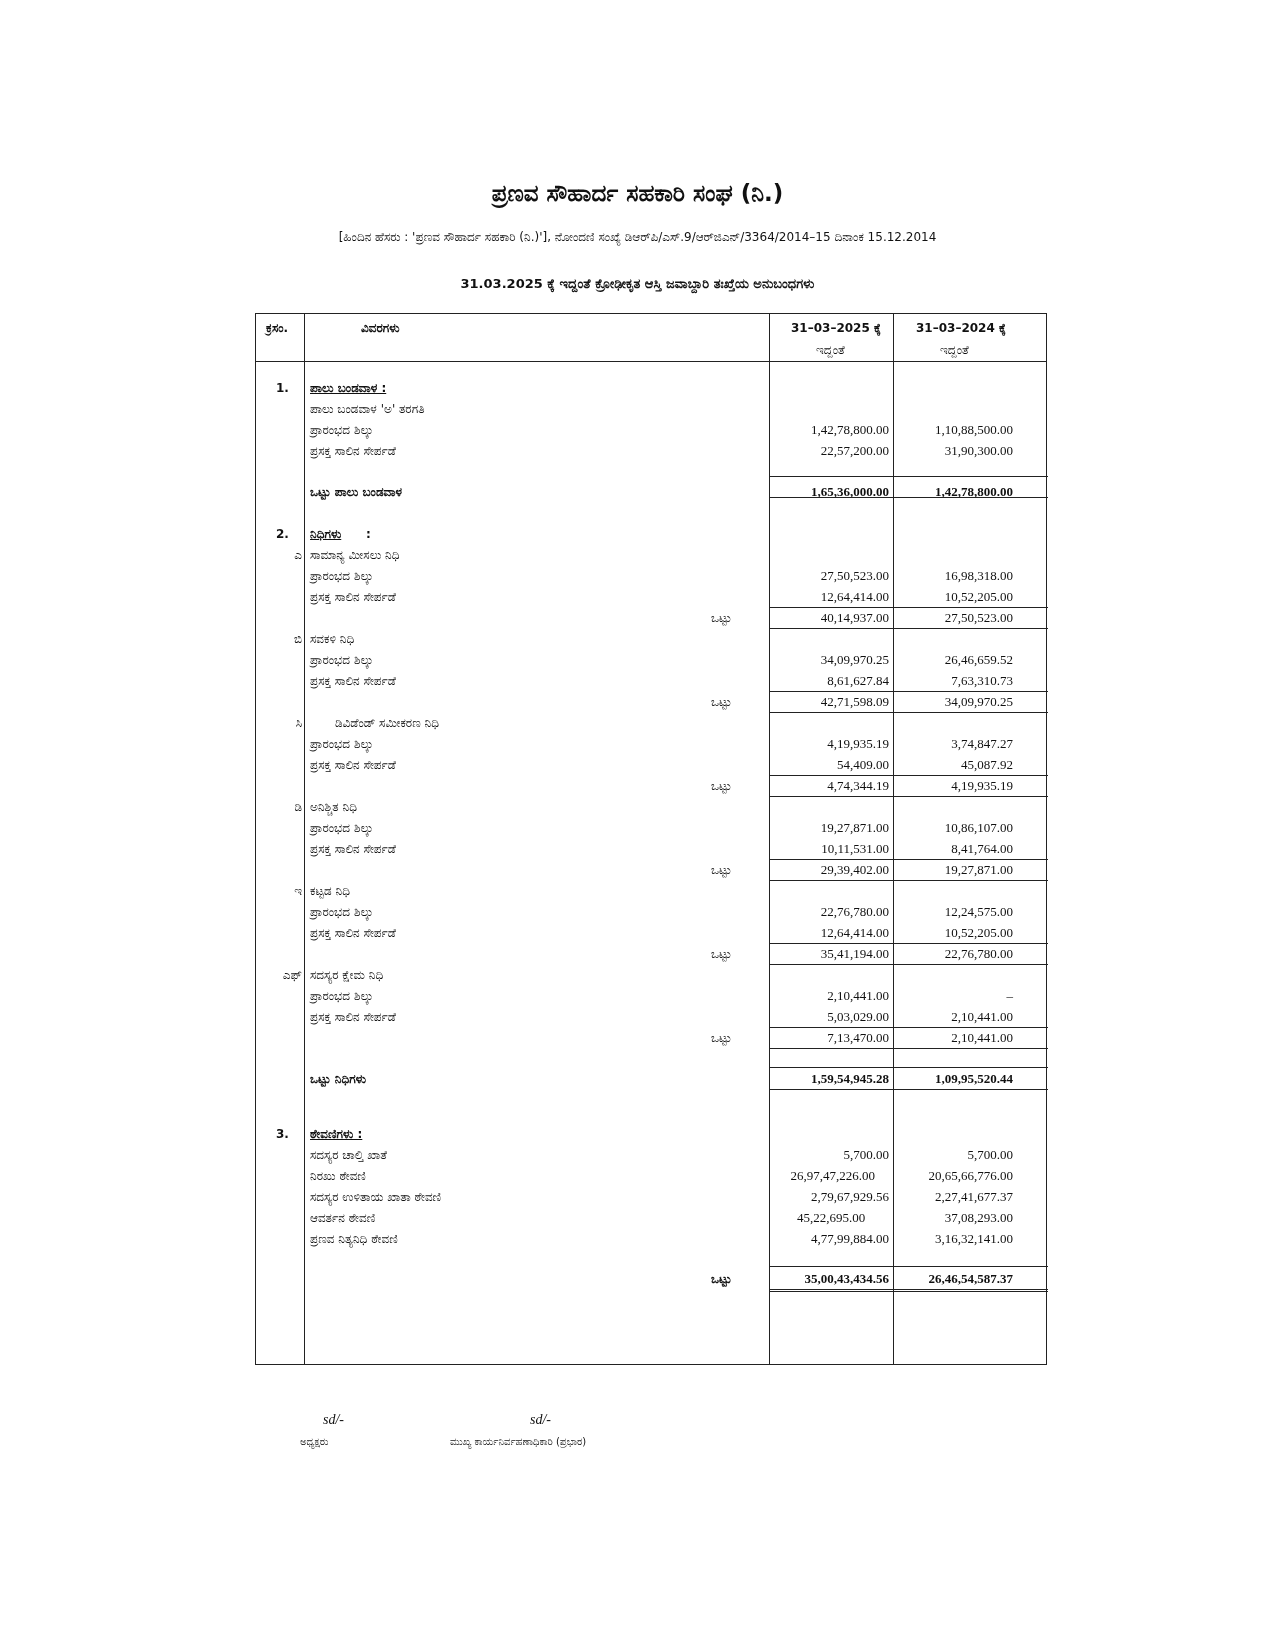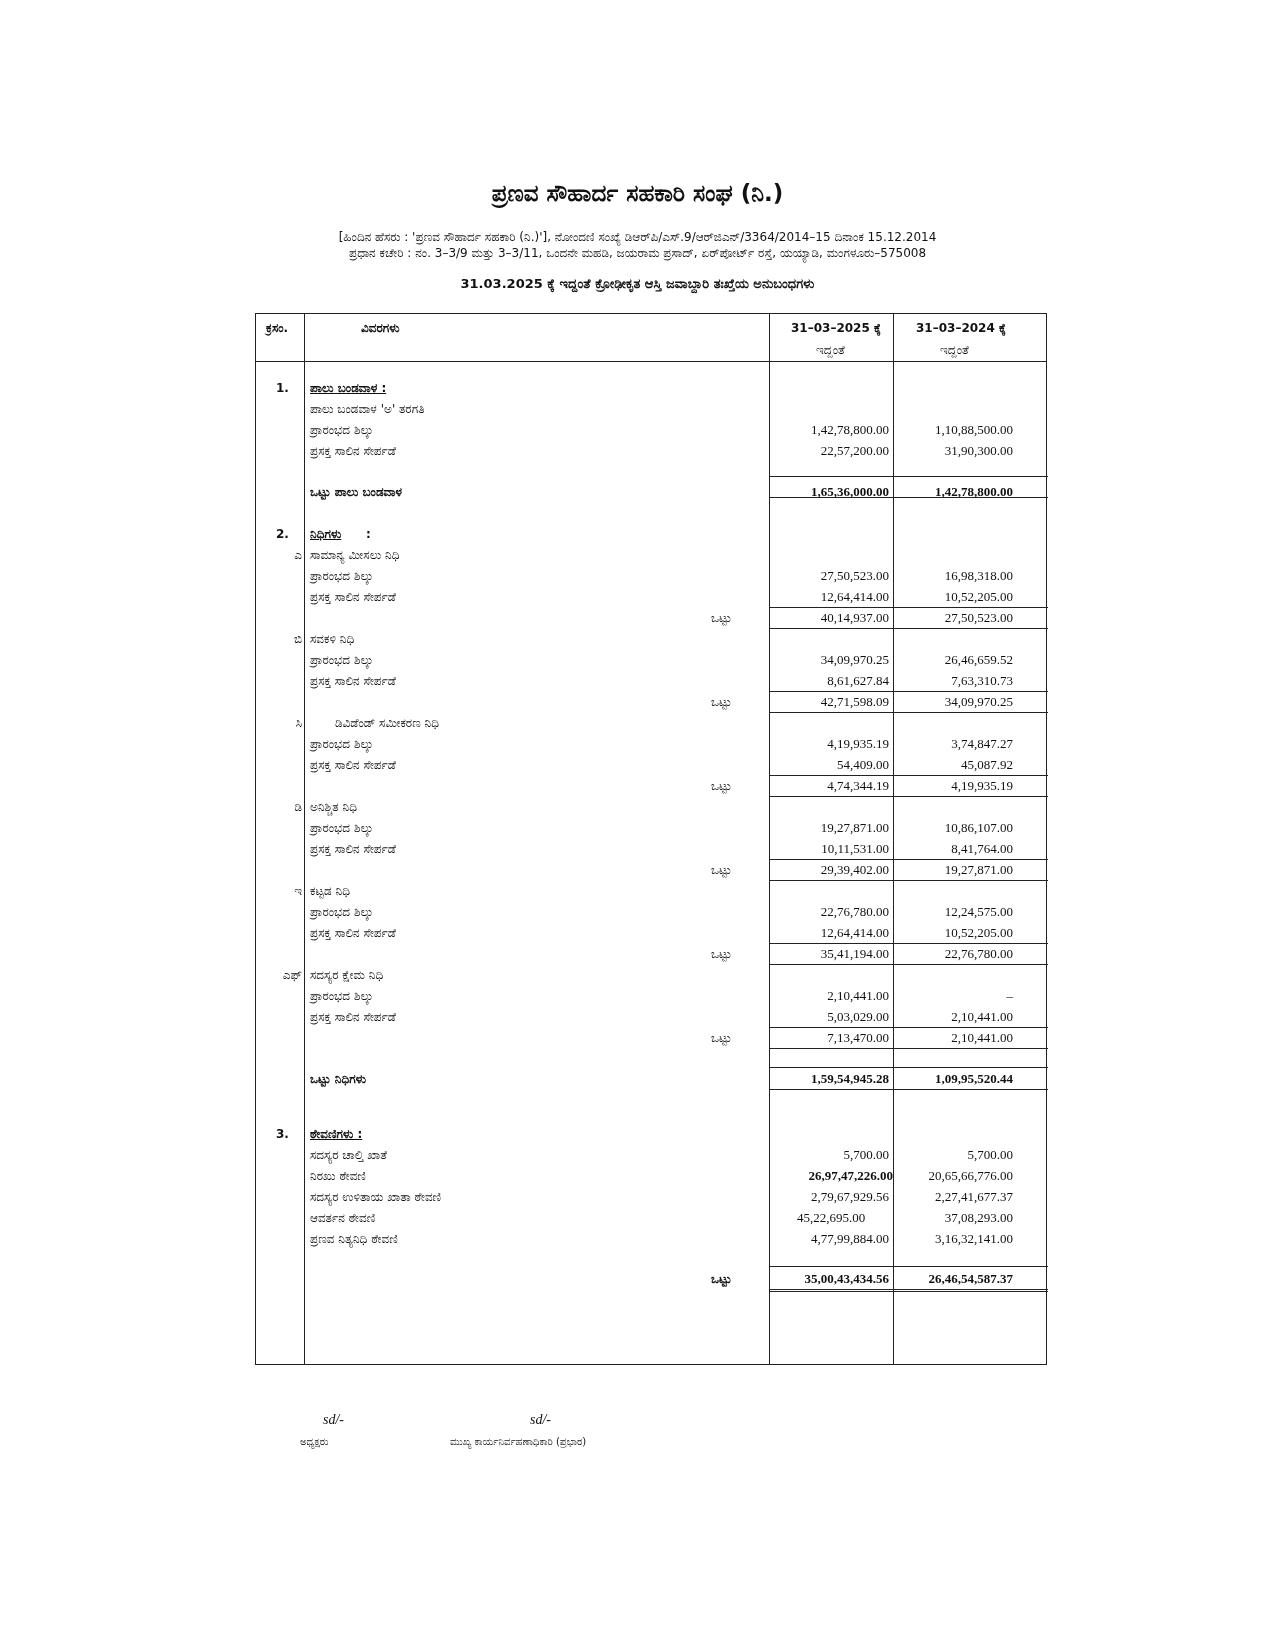--- a/index.html
+++ b/index.html
@@ -23,21 +23,20 @@
 
   .sig { position: absolute; font-size: 10px; font-family: "DejaVu Sans", sans-serif; }
   .sd { font-style: italic; font-family: "Liberation Serif", serif; font-size: 14px; }
 </style>
 </head>
 <body>
 
 <div class="page">
   <div class="title">ಪ್ರಣವ ಸೌಹಾರ್ದ ಸಹಕಾರಿ ಸಂಘ (ನಿ.)</div>
   <div class="sub1">[ಹಿಂದಿನ ಹೆಸರು : 'ಪ್ರಣವ ಸೌಹಾರ್ದ ಸಹಕಾರಿ (ನಿ.)'], ನೋಂದಣಿ ಸಂಖ್ಯೆ ಡಿಆರ್‌ಪಿ/ಎಸ್.9/ಆರ್‌ಜಿಎನ್/3364/2014–15 ದಿನಾಂಕ 15.12.2014</div>
-  <div class="sub2">ಪ್ರಧಾನ ಕಚೇರಿ : ನಂ. 3–3/9 ಮತ್ತು 3–3/11, ಒಂದನೇ ಮಹಡಿ, ಜಯರಾಮ ಪ್ರಸಾದ್, ಏರ್‌ಪೋರ್ಟ್ ರಸ್ತೆ, ಯಯ್ಯಾಡಿ, ಮಂಗಳೂರು–575008</div>
   <div class="heading">31.03.2025 ಕ್ಕೆ ಇದ್ದಂತೆ ಕ್ರೋಢೀಕೃತ ಆಸ್ತಿ ಜವಾಬ್ದಾರಿ ತಃಖ್ತೆಯ ಅನುಬಂಧಗಳು</div>
 
   <div class="tbl" id="tbl">
 
     <div class="vline" style="left:48px"></div>
     <div class="vline" style="left:513px"></div>
     <div class="vline" style="left:637px"></div>
 
     <div class="hline" style="top:47px"></div>
 
@@ -148,21 +147,21 @@
         <div class="cell bold" style="left: 54px; top: 757px;">ಒಟ್ಟು ನಿಧಿಗಳು</div>
         <div class="cell num bold" style="left: 517px; top: 757px;">1,59,54,945.28</div>
         <div class="cell num bold" style="left: 641px; top: 757px;">1,09,95,520.44</div>
         <div class="seg" style="top: 775px; left: 513px; width: 279px;"></div>
         <div class="cell bold" style="left: 20px; top: 812px;">3.</div>
         <div class="cell bold u" style="left: 54px; top: 812px;">ಠೇವಣಿಗಳು :</div>
         <div class="cell " style="left: 54px; top: 833px;">ಸದಸ್ಯರ ಚಾಲ್ತಿ ಖಾತೆ</div>
         <div class="cell num" style="left: 517px; top: 833px;">5,700.00</div>
         <div class="cell num" style="left: 641px; top: 833px;">5,700.00</div>
         <div class="cell " style="left: 54px; top: 854px;">ನಿರಖು ಠೇವಣಿ</div>
-        <div class="cell num" style="left: 521px; top: 854px; font-weight: bold;">26,97,47,226.00</div>
+        <div class="cell num" style="left: 503px; top: 854px;">26,97,47,226.00</div>
         <div class="cell num" style="left: 641px; top: 854px;">20,65,66,776.00</div>
         <div class="cell " style="left: 54px; top: 875px;">ಸದಸ್ಯರ ಉಳಿತಾಯ ಖಾತಾ ಠೇವಣಿ</div>
         <div class="cell num" style="left: 517px; top: 875px;">2,79,67,929.56</div>
         <div class="cell num" style="left: 641px; top: 875px;">2,27,41,677.37</div>
         <div class="cell " style="left: 54px; top: 896px;">ಆವರ್ತನ ಠೇವಣಿ</div>
         <div class="cell num" style="left: 517px; top: 896px; text-align: center;">45,22,695.00</div>
         <div class="cell num" style="left: 641px; top: 896px;">37,08,293.00</div>
         <div class="cell " style="left: 54px; top: 917px;">ಪ್ರಣವ ನಿತ್ಯನಿಧಿ ಠೇವಣಿ</div>
         <div class="cell num" style="left: 517px; top: 917px;">4,77,99,884.00</div>
         <div class="cell num" style="left: 641px; top: 917px;">3,16,32,141.00</div>

